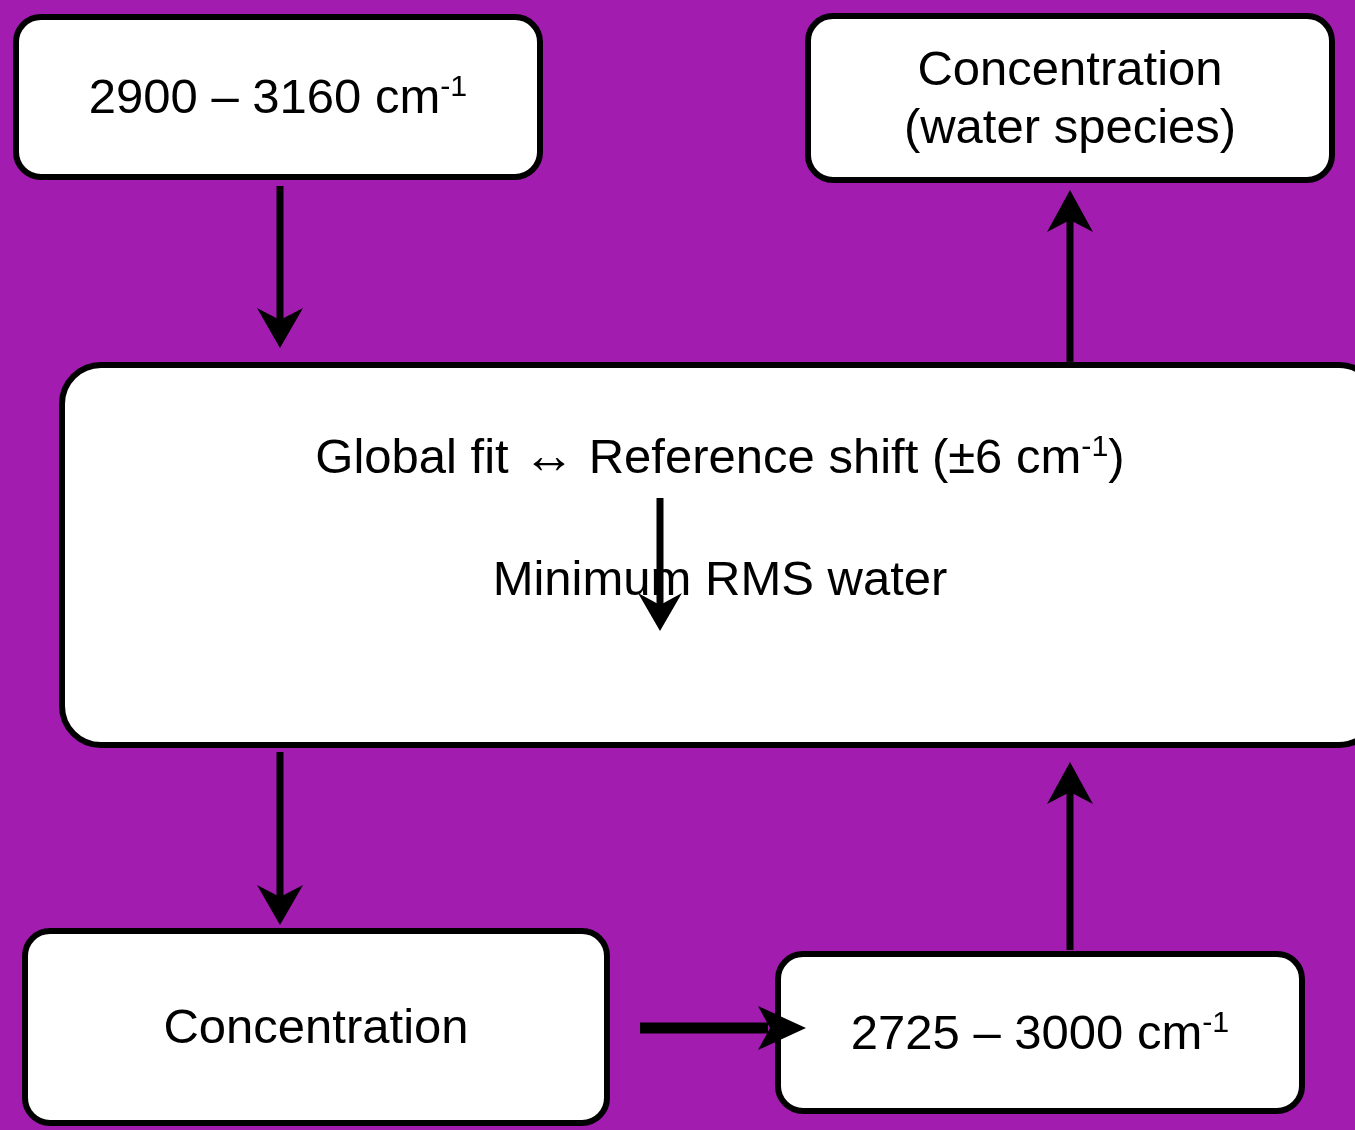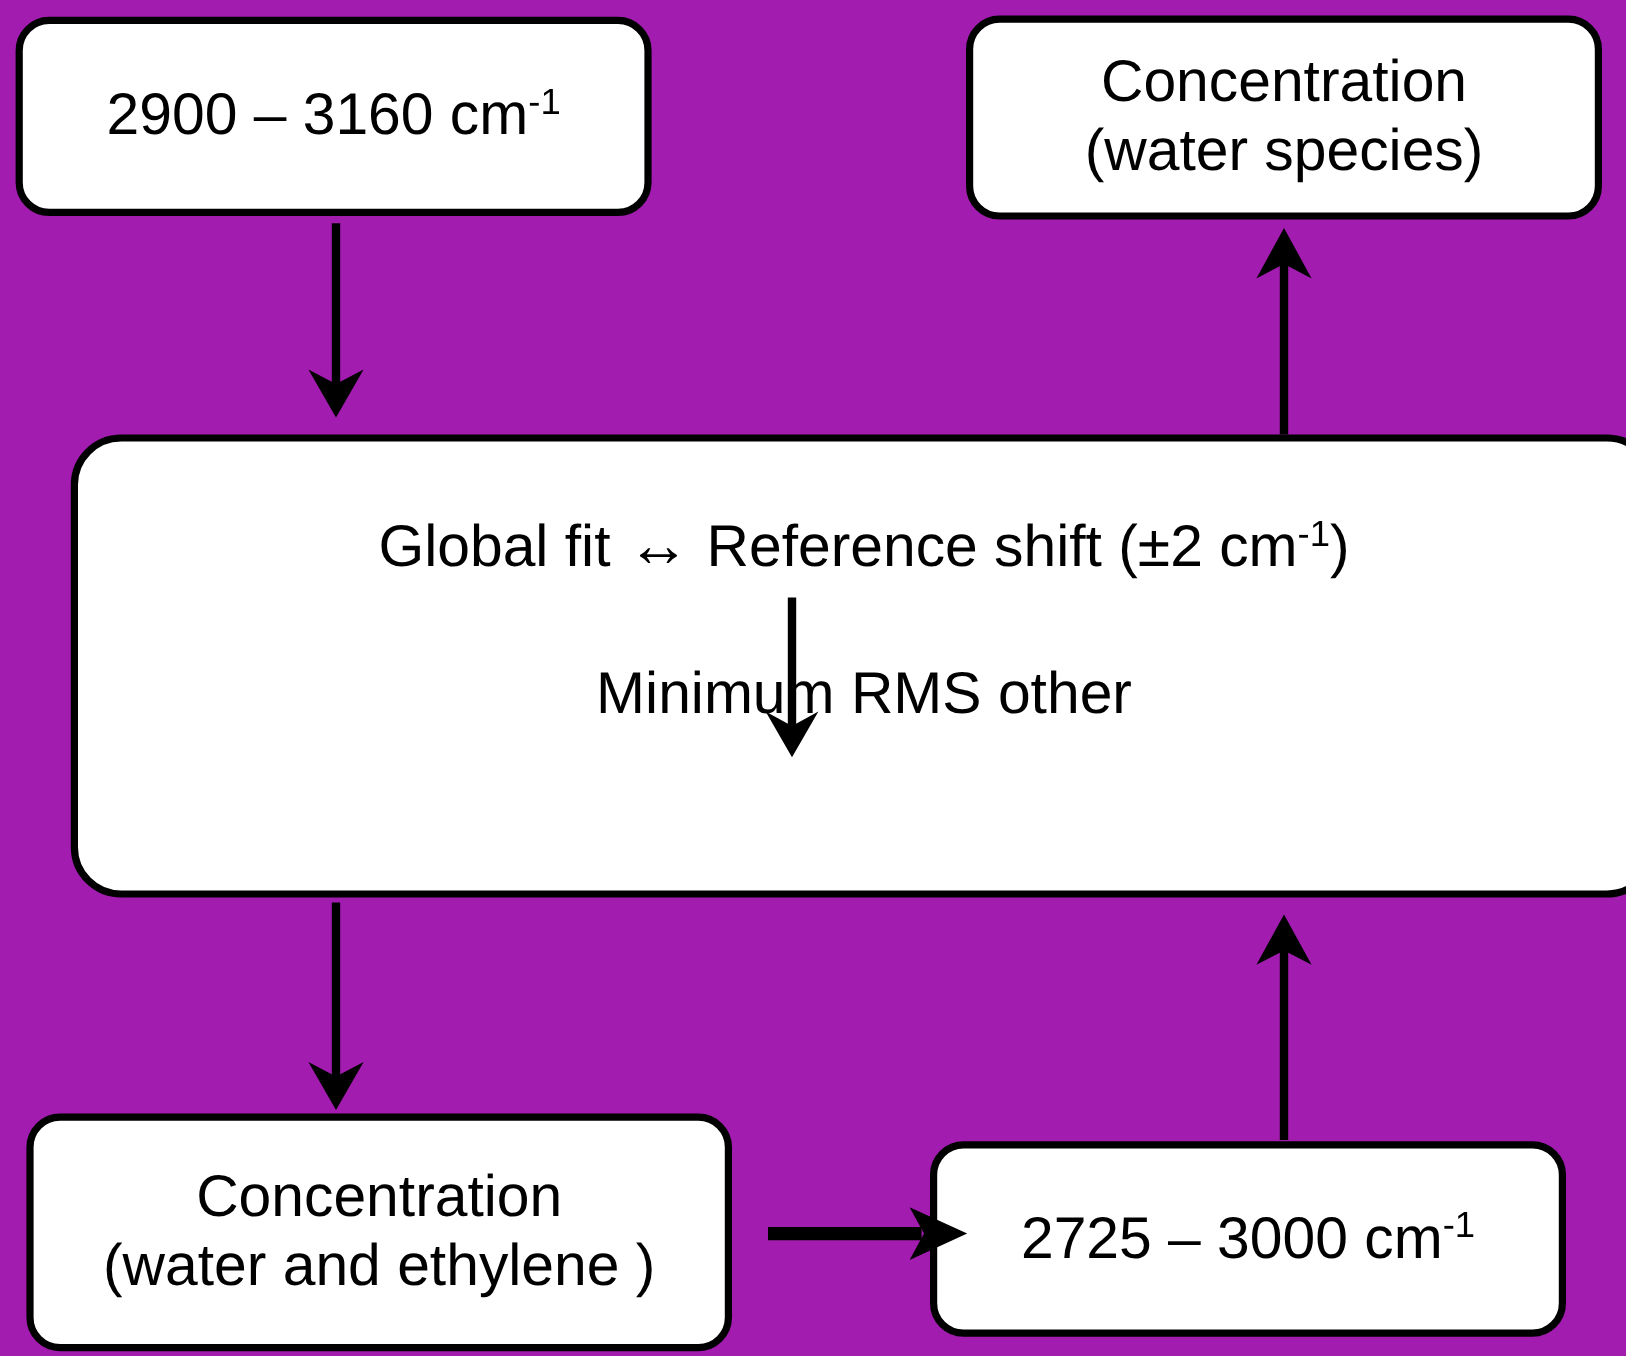--- a/index.html
+++ b/index.html
@@ -109,28 +109,27 @@
 
   <div class="node" id="node-conc-other">
     <span class="line">Concentration</span>
     <span class="line">(water species)</span>
   </div>
 
   <div class="node" id="node-global-fit">
     <div class="fit-row-1">
       <span>Global fit</span>
       <span class="biarrow">↔</span>
-      <span><span>Reference shift (±2 cm</span><sup>-1</sup><span>)</span></span>
+      <span><span>Reference shift (±6 cm</span><sup>-1</sup><span>)</span></span>
     </div>
-    <div class="fit-row-2">Minimum RMS other</div>
+    <div class="fit-row-2">Minimum RMS water</div>
   </div>
 
   <div class="node" id="node-conc-water">
     <span class="line">Concentration</span>
-    <span class="line">(water and ethylene )</span>
   </div>
 
   <div class="node" id="node-range-low">
     <span class="line"><span>2725 – 3000 cm</span><sup>-1</sup></span>
   </div>
 
   <div class="arrow" style="left:240px; top:186px;">
     <svg width="80" height="166" viewBox="0 0 80 166">
       <line x1="40" y1="0" x2="40" y2="140" stroke="#000" stroke-width="7"></line>
       <polygon points="40,162 17,122 40,134 63,122" fill="#000"></polygon>

